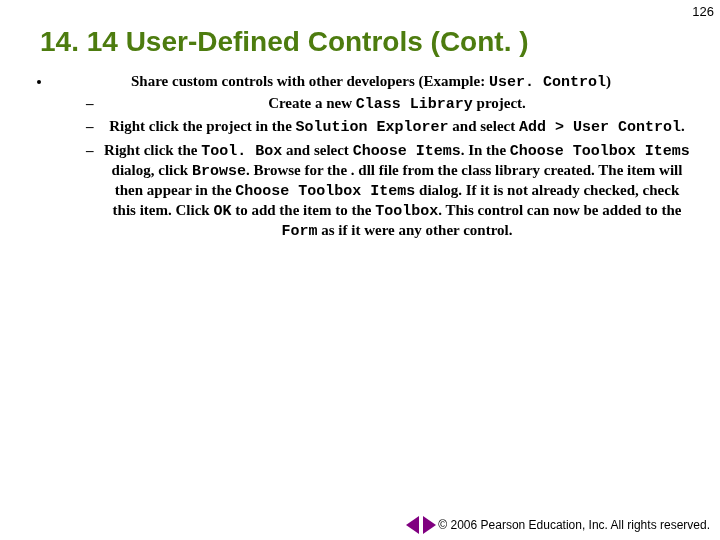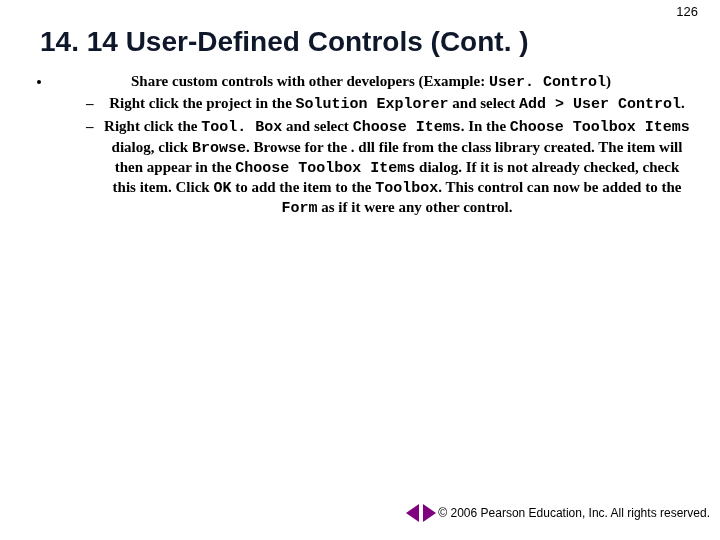--- a/index.html
+++ b/index.html
@@ -9,30 +9,30 @@
     height: 540px;
     background: #fff;
     font-family: "Times New Roman", serif;
     color: #000;
     position: relative;
     overflow: hidden;
   }
   .page-number {
     position: absolute;
     top: 4px;
-    right: 22px;
+    right: 6px;
     font-family: Arial, sans-serif;
     font-size: 13px;
   }
   .title {
     margin: 26px 40px 14px 40px;
     font-family: Arial, Helvetica, sans-serif;
     font-weight: bold;
     font-size: 28px;
-    color: #0f172a;
+    color: #4d7c0f;
   }
   .content {
     margin: 0 30px 0 30px;
     font-size: 15px;
     line-height: 1.28;
     text-align: center;
   }
   ul.top {
     list-style: disc;
     padding-left: 22px;
@@ -61,21 +61,21 @@
   }
   .code {
     font-family: "Courier New", monospace;
   }
   .codeb {
     font-family: "Courier New", monospace;
     font-weight: bold;
   }
   .footer {
     position: absolute;
-    bottom: 18px;
+    bottom: 6px;
     right: 10px;
     font-family: Arial, sans-serif;
     font-size: 12px;
     display: flex;
     align-items: center;
     gap: 2px;
   }
   .nav-arrows {
     display: flex;
     gap: 4px;
@@ -101,20 +101,23 @@
 <div class="page-number">126</div>
 
 <div class="title">14. 14 User-Defined Controls (Cont. )</div>
 
 <div class="content">
   <ul class="top">
     <li>
       <span>Share custom controls with other developers (Example: </span><span class="code">User. Control</span><span>)</span>
       <ul class="sub">
         <li>
+          <span>Create a new </span><span class="code">Class Library</span><span> project.</span>
+        </li>
+        <li>
           <span>Right click the project in the </span><span class="code">Solution Explorer</span><span> and select </span><span class="codeb">Add &gt; User Control</span><span>.</span>
         </li>
         <li>
           <span>Right click the </span><span class="code">Tool. Box</span><span> and select </span><span class="code">Choose Items</span><span>. In the </span><span class="code">Choose Toolbox Items</span><span> dialog, click </span><span class="code">Browse</span><span>. Browse for the . dll file from the class library created. The item will then appear in the </span><span class="code">Choose Toolbox Items</span><span> dialog. If it is not already checked, check this item. Click </span><span class="code">OK</span><span> to add the item to the </span><span class="code">Toolbox</span><span>. This control can now be added to the </span><span class="code">Form</span><span> as if it were any other control.</span>
         </li>
       </ul>
     </li>
   </ul>
 </div>
 

